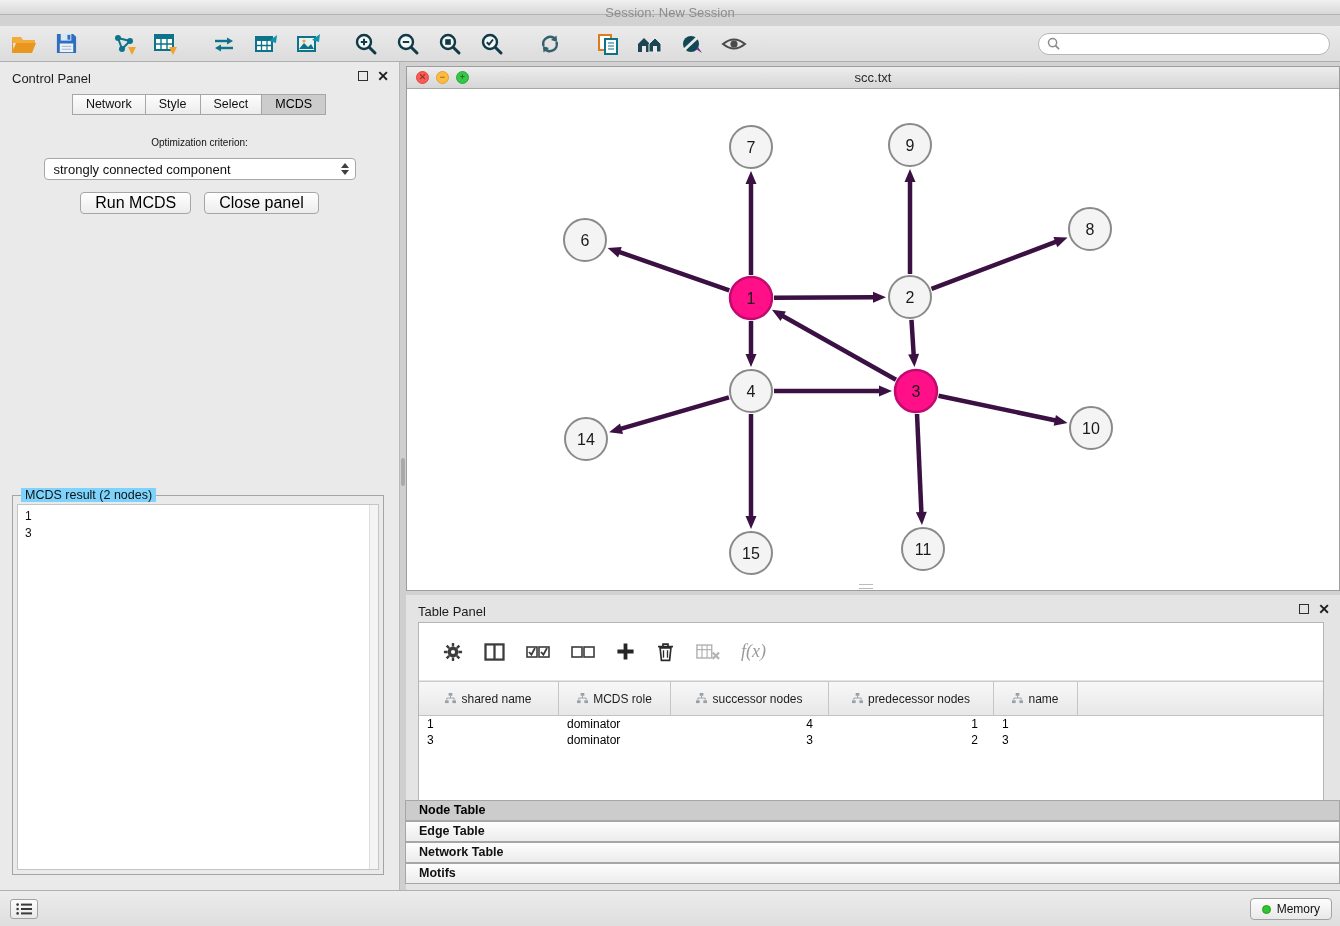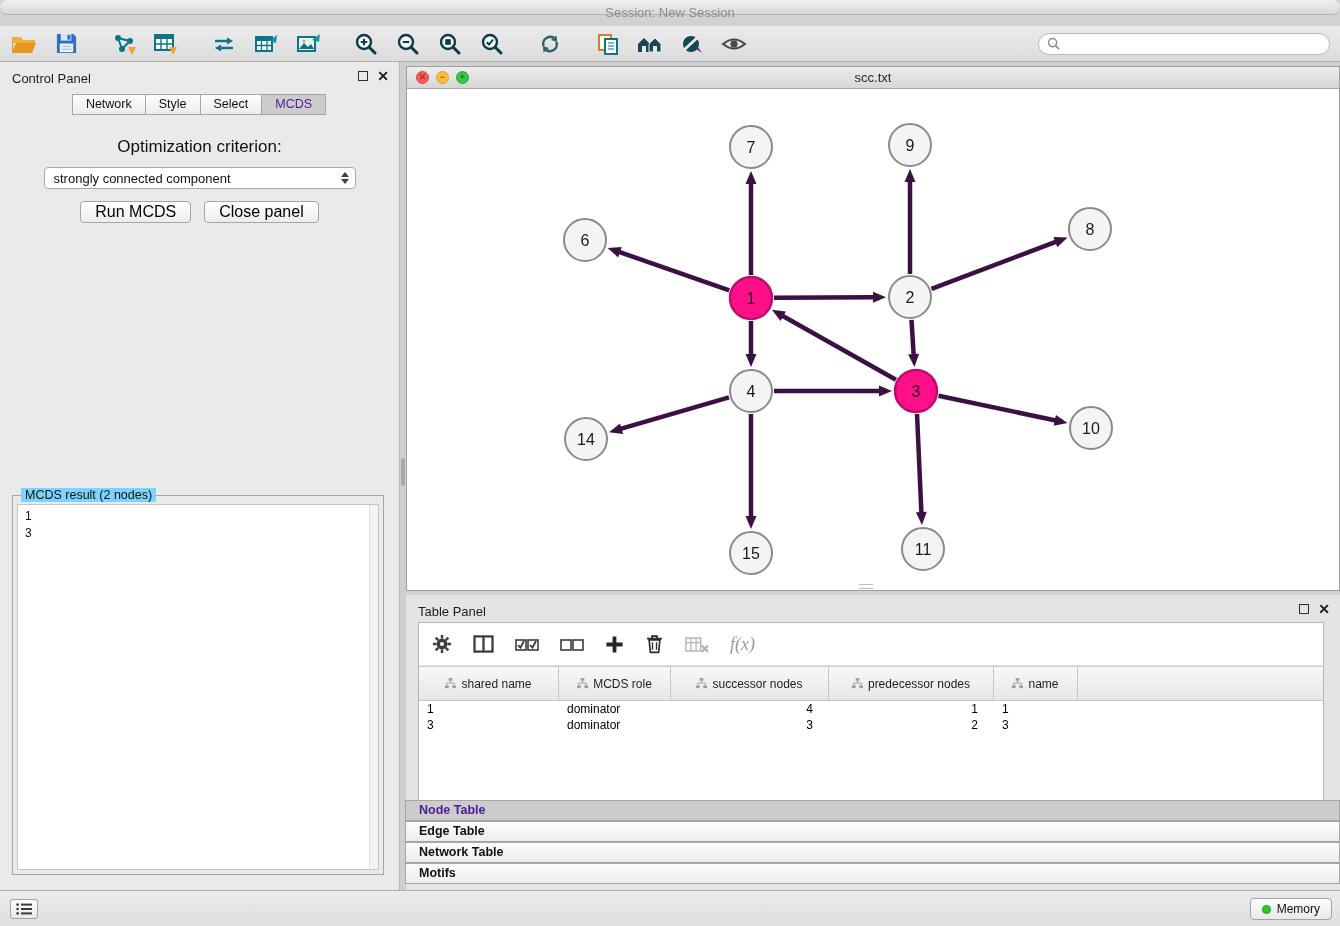--- a/index.html
+++ b/index.html
@@ -2,21 +2,21 @@
 <html><head>
 <meta charset="utf-8">
 <style>
   * { margin:0; padding:0; box-sizing:border-box; }
   html,body { width:1340px; height:926px; }
   body { font-family:"Liberation Sans",sans-serif; background:#d2d2d2; position:relative; overflow:hidden; color:#111; }
 
   
   .titlebar { position:absolute; left:0; top:0; width:1340px; height:15px;
     background:linear-gradient(#f1f1f1,#d8d8d8); border-bottom:1px solid #b3b3b3;
-    text-align:center; line-height:26px; font-size:13px; color:#8d8d8d;border-radius:11px; }
+    text-align:center; line-height:26px; font-size:13px; color:#8d8d8d; }
 
   .toolbar { position:absolute; left:0; top:26px; width:1340px; height:36px;
     background:linear-gradient(#ebebeb,#dcdcdc); border-bottom:1px solid #aeaeae;
     display:flex; align-items:center; padding:0 10px; }
   .tool { width:28px; height:28px; display:flex; align-items:center; justify-content:center; flex:0 0 auto; }
   .gap-s { margin-right:14px; } .gap-g { margin-right:30px; }
   .search-box { margin-left:auto; width:292px; height:22px; background:#fff; border:1px solid #b7b7b7;
     border-radius:12px; display:flex; align-items:center; padding:0 8px; }
   .search-box input { border:none; outline:none; flex:1; font-size:13px; background:transparent; font-family:inherit; margin-left:5px; }
 
@@ -25,26 +25,26 @@
     background:#eaeaea; border-right:1px solid #b8b8b8; }
   .panel-header { height:30px; position:relative; }
   .panel-header .ptitle { position:absolute; left:12px; top:9px; font-size:13px; color:#1c1c1c; }
   .panel-header .hicons { position:absolute; right:10px; top:8px; display:flex; gap:9px; align-items:center; }
   .float-ico { width:10px; height:10px; border:1.6px solid #2e2e2e; display:inline-block; }
   .close-ico { font-size:14px; font-weight:bold; color:#1c1c1c; line-height:12px; }
 
   .cp-tabs { display:flex; justify-content:center; margin-top:2px; }
   .cp-tab, .tp-tab { height:21px; line-height:19px; padding:0 13px; font-size:12.5px;
     background:linear-gradient(#fdfdfd,#ececec); border:1px solid #a6a6a6; margin-left:-1px; color:#111; cursor:default; }
-  .cp-tab.active, .tp-tab.active { background:#cccccc; color:#4c1d95; }
+  .cp-tab.active, .tp-tab.active { background:#cccccc; color:#000000; }
   .tp-tab { font-weight:bold; }
   .tp-tab.active { font-weight:bold; }
 
   .cp-body { text-align:center; }
-  .opt-label { margin-top:22px; font-size:17px; }
+  .opt-label { margin-top:22px; font-size:10px; }
   .selectbox { width:312px; height:22px; margin:10px auto 0; background:#fff; border:1px solid #a8a8a8;
     border-radius:4px; display:flex; align-items:center; justify-content:space-between; padding:0 6px 0 9px; font-size:13px;gap:36px; }
   .stepper { display:flex; flex-direction:column; gap:2px; }
   .stepper .up { width:0; height:0; border-left:4px solid transparent; border-right:4px solid transparent; border-bottom:5px solid #3f3f3f; }
   .stepper .down { width:0; height:0; border-left:4px solid transparent; border-right:4px solid transparent; border-top:5px solid #3f3f3f; }
   .btn-row { margin-top:12px; display:flex; justify-content:center; gap:13px; }
   .btn { height:22px; padding:0 14px; font-size:16px; font-family:inherit; background:linear-gradient(#ffffff,#ececec);
     border:1px solid #a6a6a6; border-radius:4px; }
 
   .groupbox { position:absolute; left:12px; right:15px; top:433px; height:380px;
@@ -70,21 +70,21 @@
   .light.yellow { background:#fdbc40; border:1px solid #dfa133; }
   .light.green { background:#34c84a; border:1px solid #2aa93b; }
   .nw-title { text-align:center; line-height:21px; font-size:13px; color:#2a2a2a; }
   .nw-canvas { position:absolute; left:0; top:22px; width:932px; height:501px; background:#fff; overflow:hidden; }
   .nw-grip { position:absolute; left:452px; bottom:1px; width:14px; height:5px;
     border-top:1px solid #bbb; border-bottom:1px solid #bbb; }
 
   
   .table-panel { position:absolute; left:406px; top:595px; width:934px; height:295px; background:#e4e4e4; }
   .tp-inner { position:absolute; left:12px; top:27px; right:16px; height:237px; background:#fff; border:1px solid #b5b5b5; }
-  .tp-toolbar { height:43px; display:flex; align-items:center; padding-left:13px; gap:21px; border-bottom:1px solid #e4e4e4; }
+  .tp-toolbar { height:58px; display:flex; align-items:center; padding-left:24px; gap:21px; border-bottom:1px solid #e4e4e4; }
   .tp-toolbar .tico { display:flex; align-items:center; justify-content:center; }
   .fx { font-family:"Liberation Serif",serif; font-style:italic; font-size:18px; color:#9a9a9a; }
   .thead { display:flex; height:35px; background:linear-gradient(#f8f8f8,#e7e7e7);
     border-top:1px solid #cacaca; border-bottom:1px solid #c2c2c2; }
   .th { display:flex; align-items:center; justify-content:center; gap:5px;
     border-right:1px solid #c6c6c6; font-size:12px; color:#1d1d1d; }
   .trow { display:flex; height:16px; }
   .td { font-size:12px; line-height:16px; color:#000; overflow:hidden; white-space:nowrap; }
   .tp-tabs { position:absolute; bottom:6px; left:0; right:0; display:flex; justify-content:center;flex-direction:column; }
 

